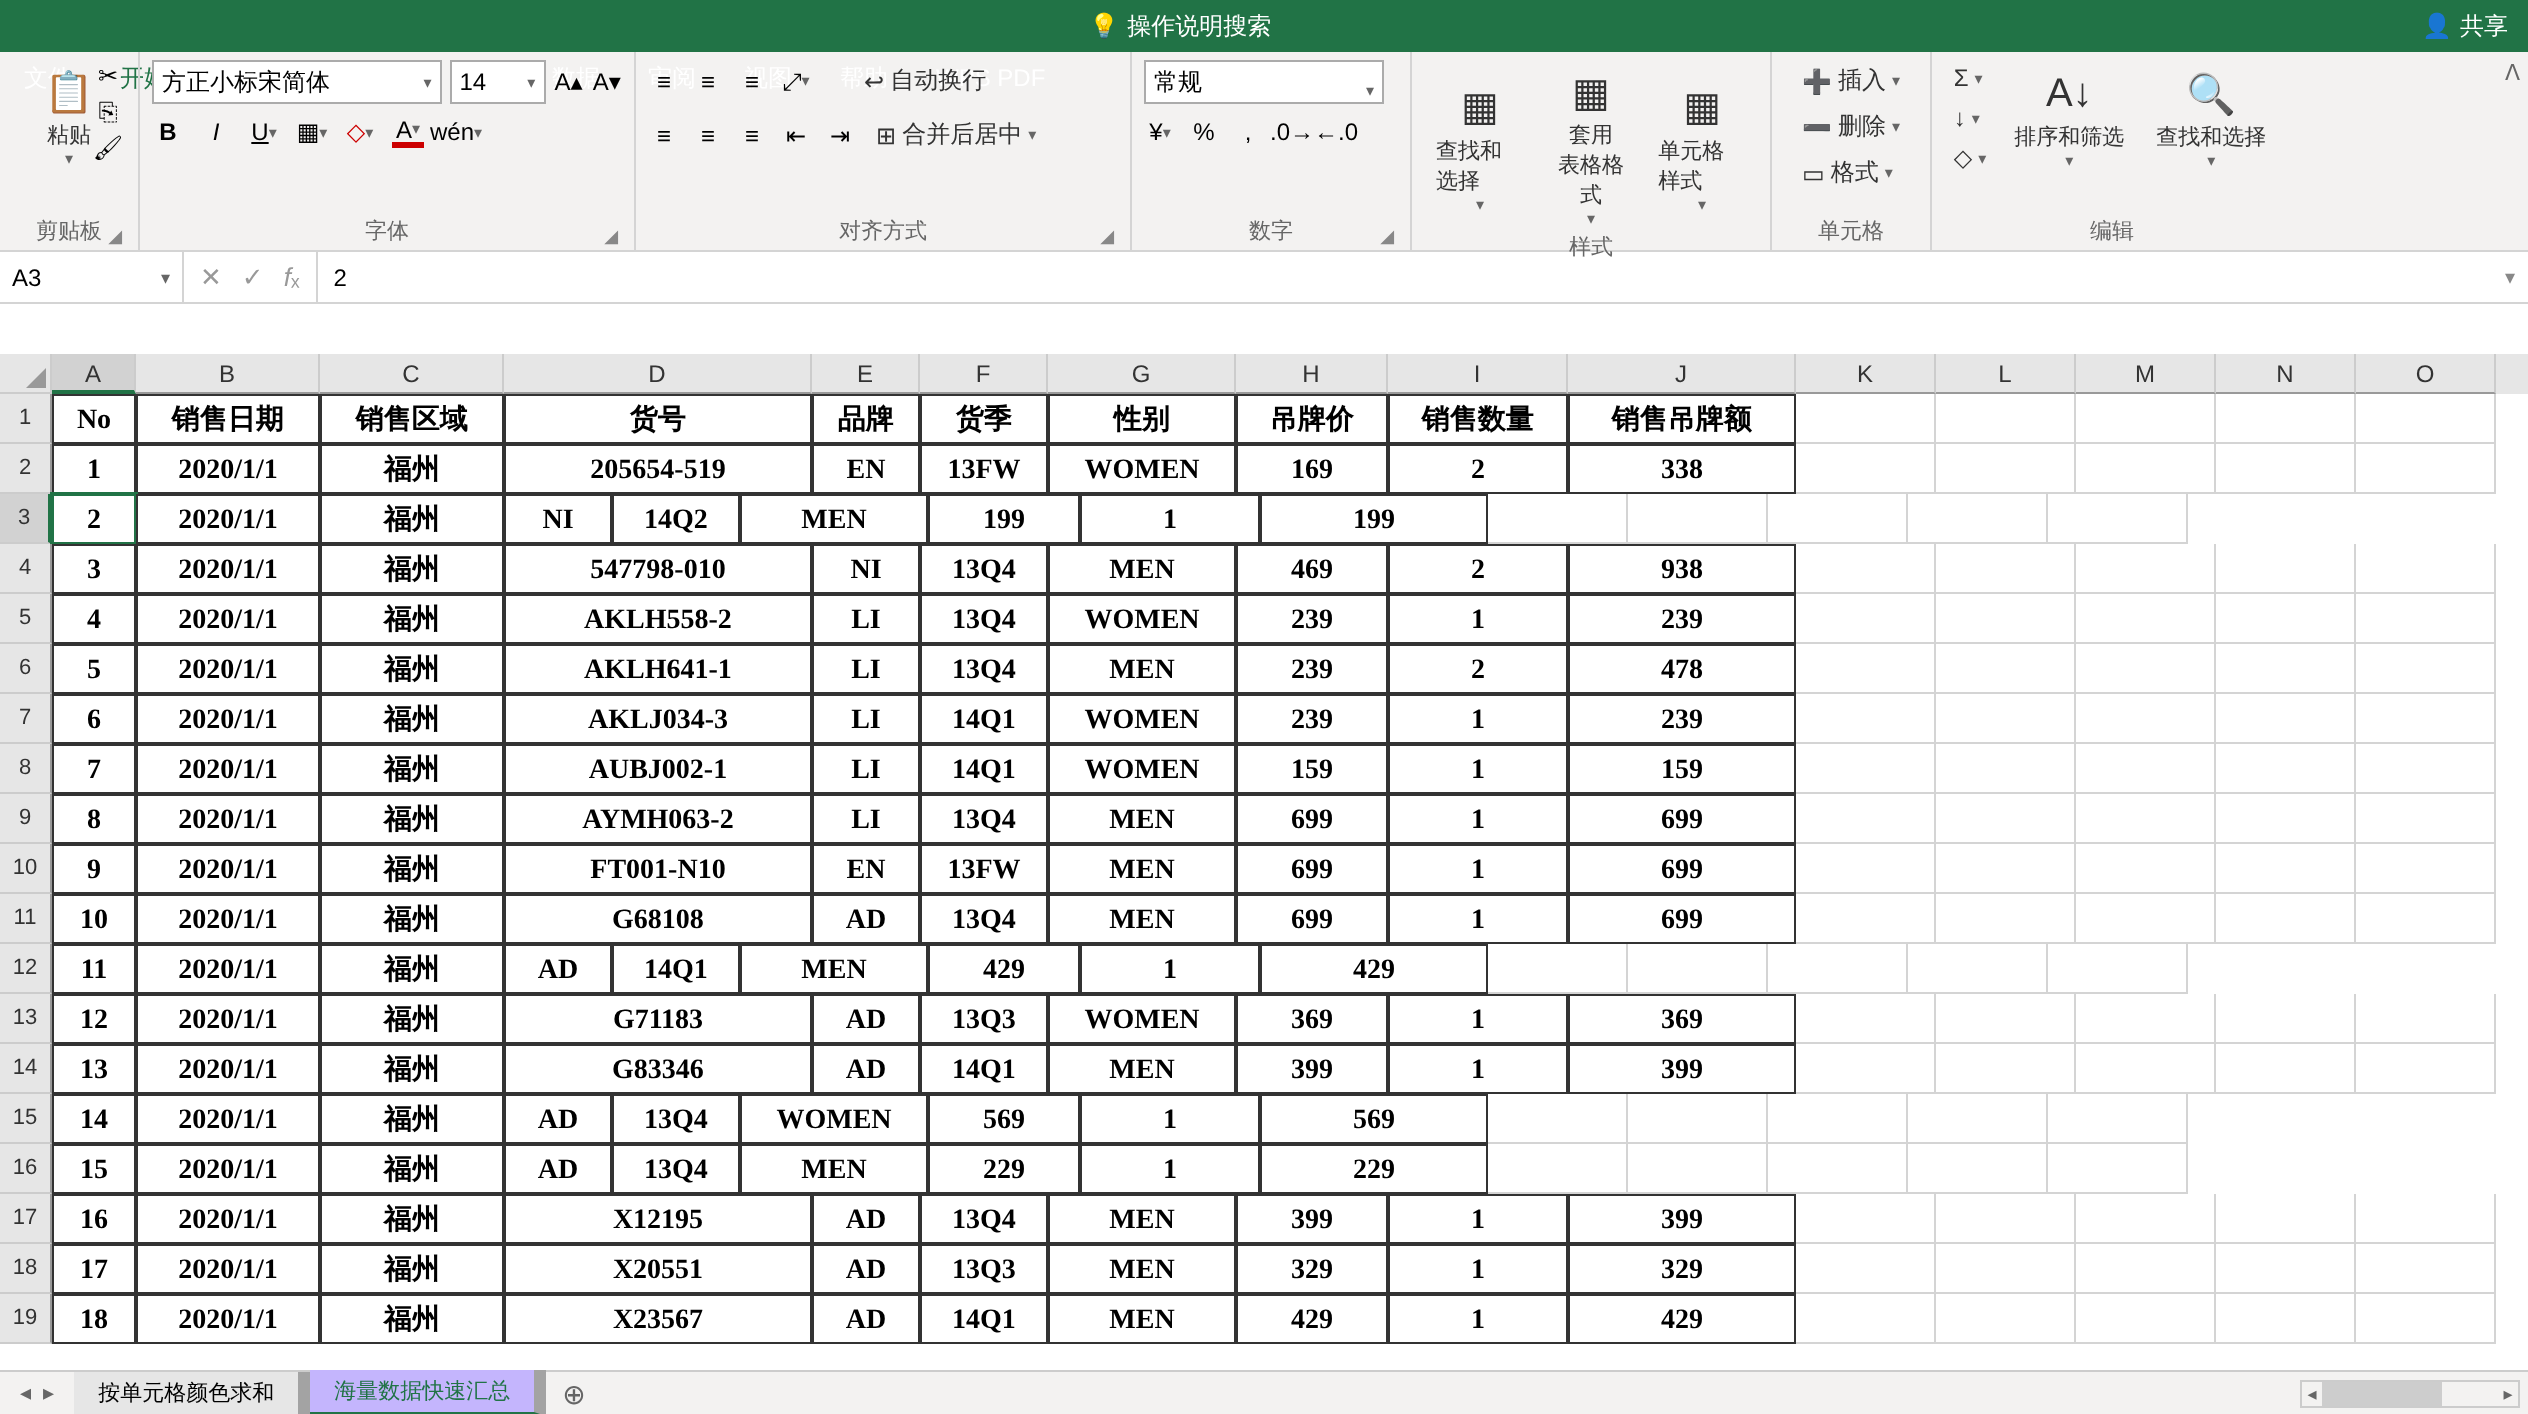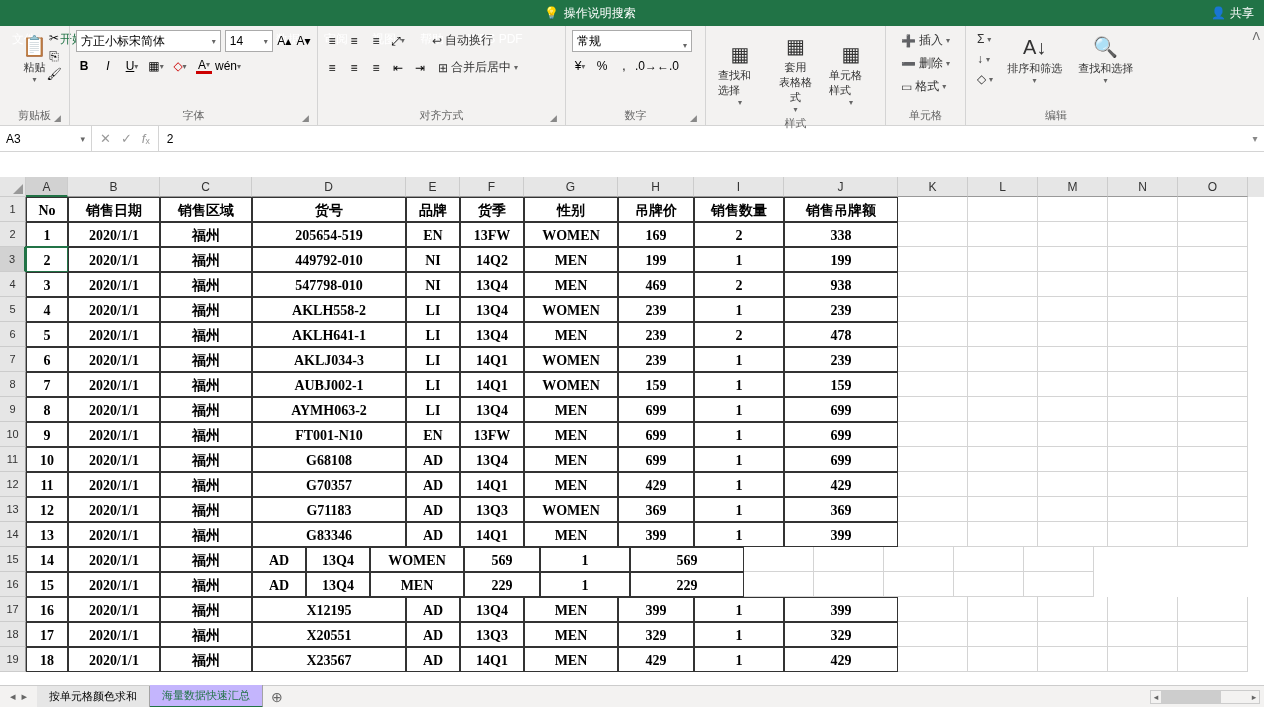--- a/index.html
+++ b/index.html
@@ -57,21 +57,21 @@
 .activecell { outline: 2px solid #217346; outline-offset: -1px; }
 
 
 .cA { width: 42px; } .cB { width: 92px; } .cC { width: 92px; } .cD { width: 154px; }
 .cE { width: 54px; } .cF { width: 64px; } .cG { width: 94px; } .cH { width: 76px; }
 .cI { width: 90px; } .cJ { width: 114px; } .cK, .cL, .cM, .cN, .cO { width: 70px; }
 
 
 .sheettabs { position: absolute; bottom: 0; left: 0; right: 0; height: 22px; background: #f3f2f1; border-top: 1px solid #ccc; display: flex; align-items: center; font-size: 11px; }
 .stnav { display: flex; gap: 6px; padding: 0 10px; color: #666; }
-.stab { padding: 3px 12px; border-right: 1px solid #a3a3a3; background: #fff; cursor: pointer; }
+.stab { padding: 3px 12px; border-right: 6px solid #a3a3a3; background: #fff; cursor: pointer; }
 .stab.active { background: #c4b5fd; border-bottom: 2px solid #217346; color: #217346; }
 .stab.inactive { background: #e6e6e6; }
 .addsheet { padding: 0 8px; color: #666; font-size: 14px; cursor: pointer; }
 .hscroll { margin-left: auto; width: 110px; height: 14px; background: #f3f2f1; border: 1px solid #ccc; position: relative; margin-right: 4px; }
 .hscroll .thumb { position: absolute; left: 10px; width: 60px; top: 0; bottom: 0; background: #cdcdcd; }
 .hscroll .arr { position: absolute; top: 0; bottom: 0; width: 10px; display:flex; align-items:center; justify-content:center; font-size:9px; color:#666;}
 .hscroll .arr.l { left:0; } .hscroll .arr.r { right:0; }
 </style>
 </head>
 <body>
@@ -338,21 +338,20 @@
         <div class="emptycell cL"></div>
         <div class="emptycell cM"></div>
         <div class="emptycell cN"></div>
         <div class="emptycell cO"></div>
       </div>
       <div class="grow datarow">
         <div class="rh selrow">3</div>
         <div class="cell cA activecell">2</div>
         <div class="cell cB">2020/1/1</div>
         <div class="cell cC">福州</div>
-        <div class="cell cD">449792-010</div>
         <div class="cell cE">NI</div>
         <div class="cell cF">14Q2</div>
         <div class="cell cG">MEN</div>
         <div class="cell cH">199</div>
         <div class="cell cI">1</div>
         <div class="cell cJ">199</div>
         <div class="emptycell cK"></div>
         <div class="emptycell cL"></div>
         <div class="emptycell cM"></div>
         <div class="emptycell cN"></div>
@@ -500,21 +499,20 @@
         <div class="emptycell cL"></div>
         <div class="emptycell cM"></div>
         <div class="emptycell cN"></div>
         <div class="emptycell cO"></div>
       </div>
       <div class="grow datarow">
         <div class="rh">12</div>
         <div class="cell cA">11</div>
         <div class="cell cB">2020/1/1</div>
         <div class="cell cC">福州</div>
-        <div class="cell cD">G70357</div>
         <div class="cell cE">AD</div>
         <div class="cell cF">14Q1</div>
         <div class="cell cG">MEN</div>
         <div class="cell cH">429</div>
         <div class="cell cI">1</div>
         <div class="cell cJ">429</div>
         <div class="emptycell cK"></div>
         <div class="emptycell cL"></div>
         <div class="emptycell cM"></div>
         <div class="emptycell cN"></div>

